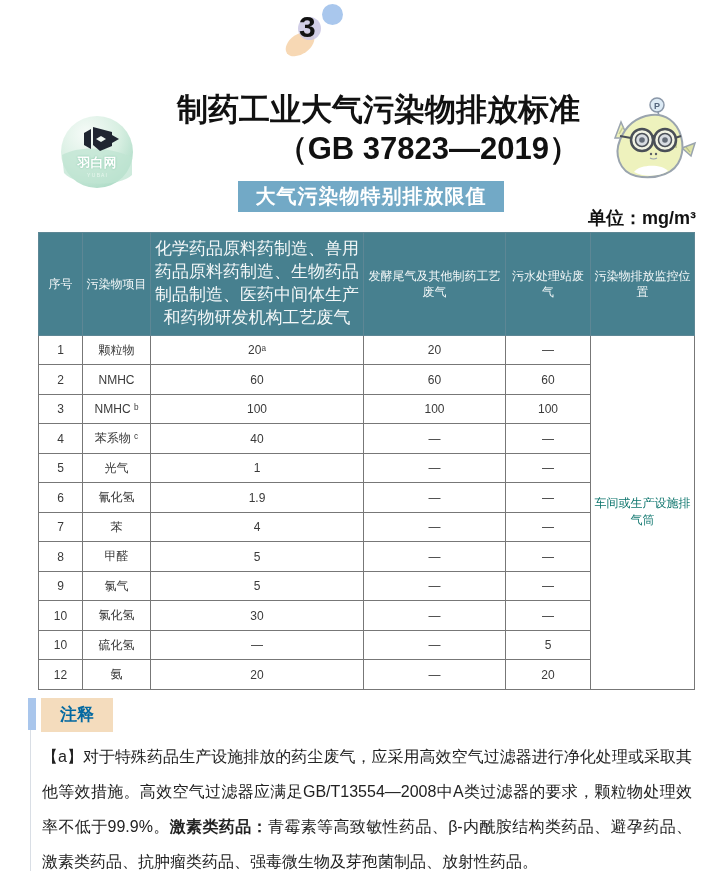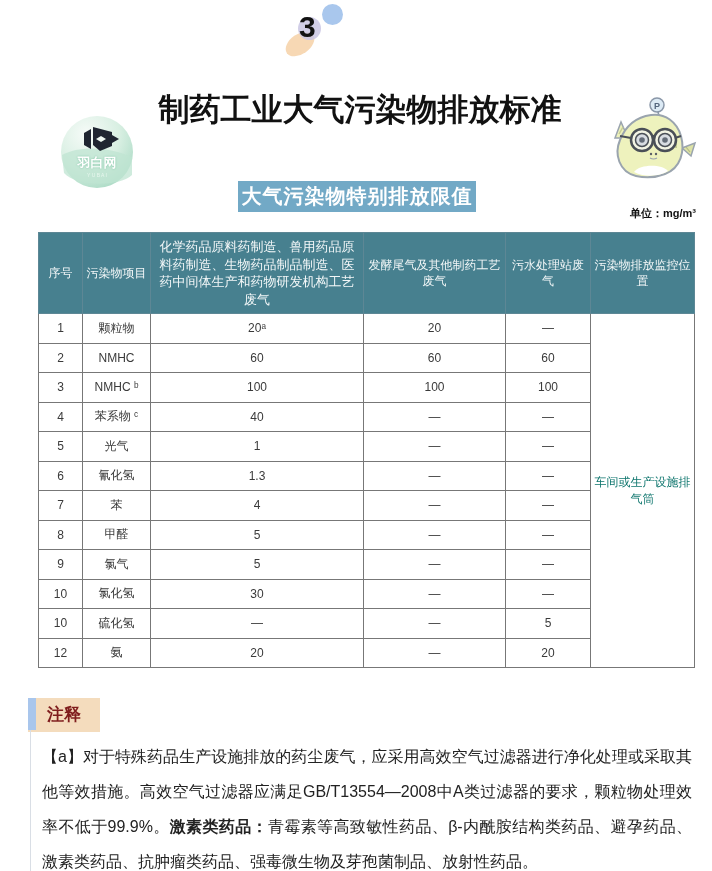--- a/index.html
+++ b/index.html
@@ -15,48 +15,48 @@
   .dot-peach  { position:absolute; left:2px;  top:32px; width:32px; height:20px; border-radius:50%;
                 background:#f7d8b4; transform:rotate(-35deg); }
   .dot-lavender { position:absolute; left:16px; top:15px; width:23px; height:23px; border-radius:50%;
                 background:#c9c5e3; opacity:.85; }
   .dot-blue   { position:absolute; left:40px; top:2px;  width:21px; height:21px; border-radius:50%;
                 background:#a9c7ed; }
   .page-num   { position:absolute; left:17px; top:8px; font-size:30px; font-weight:bold; color:#121212; }
 
   
   .logo { position:absolute; left:60px; top:115px; width:74px; height:74px; }
-  .title-block { position:absolute; left:140px; top:90px; width:440px; text-align:center;
+  .title-block { position:absolute; left:140px; top:90px; width:440px; text-align:right;
                  font-weight:bold; color:#111; font-size:31px; line-height:39px; letter-spacing:0px; }
   .mascot { position:absolute; left:606px; top:96px; width:96px; height:88px; }
 
   
-  .banner { position:absolute; left:238px; top:181px; width:238px; height:31px;
+  .banner { position:absolute; left:238px; top:181px; width:266px; height:31px;
             background:#72a9c6; color:#ffffff; font-weight:bold; font-size:20px;
             text-align:center; line-height:31px; letter-spacing:1px; }
-  .unit { position:absolute; right:16px; top:206px; font-size:11px; font-weight:600; color:#111; }
+  .unit { position:absolute; right:16px; top:206px; font-size:18px; font-weight:600; color:#111; }
 
   
   .tbl-wrap { position:absolute; left:38px; top:232px; width:656px; }
   table { width:100%; border-collapse:collapse; table-layout:fixed; }
   th, td { border:1px solid #777777; text-align:center; vertical-align:middle; }
-  thead th { background:#47808f; color:#f3f7f8; font-weight:400; font-size:13px;
+  thead th { background:#47808f; color:#f3f7f8; font-weight:400; font-size:17px;
              line-height:1.35; padding:5px 3px; height:50px; border-color:#5d8795; }
   thead th:first-child, thead th:nth-child(2), thead th:nth-child(4),
   thead th:nth-child(5), thead th:nth-child(6) { font-size:12px; }
   tbody td { height:29.5px; font-size:12px; color:#3a3a3a; padding:2px 3px; background:#fff; }
   td.monitor-cell { font-size:12px; color:#0f766e; }
   col.c1{width:44px;} col.c2{width:68px;} col.c3{width:213px;}
   col.c4{width:142px;} col.c5{width:85px;} col.c6{width:104px;}
 
   
   .notes { position:absolute; left:28px; top:698px; width:670px; }
   .notes-rail { position:absolute; left:2px; top:2px; bottom:-140px; width:1px; background:#d9dee5; }
   .note-bar { position:absolute; left:0px; top:0px; width:8px; height:32px; background:#a9c6ec; }
-  .note-label { display:inline-block; background:#f4dcbd; color:#7f1d1d;
+  .note-label { display:inline-block; margin-left:13px; background:#f4dcbd; color:#0369a1;
                 font-weight:bold; font-size:17px; padding:5px 19px 6px 19px; }
   .note-text { margin:7px 0 0 14px; width:650px; font-size:16px; line-height:35px;
                color:#222; text-align:justify; }
   .note-text b { font-weight:bold; }
 </style>
 </head>
 <body>
 
 <div class="page">
 
@@ -84,20 +84,21 @@
         <polygon points="52,20 59,24 52,28" fill="#1f2531"></polygon>
         <polygon points="41,21 46,24 41,27 36,24" fill="#eef7f1"></polygon>
       </g>
       <text x="37" y="52" text-anchor="middle" font-size="13" font-weight="bold" fill="#ffffff" style="text-shadow:0 0 2px #7cc2a2">羽白网</text>
       <text x="37" y="62" text-anchor="middle" font-size="5" fill="#e8f7ee">Y U B A I</text>
     </svg>
   </div>
 
   <div class="title-block">
     <div>制药工业大气污染物排放标准</div>
+    <div>（GB 37823—2019）</div>
   </div>
 
   <div class="mascot">
     <svg width="96" height="88" viewBox="0 0 96 88">
 
       <line x1="53" y1="20" x2="51" y2="12" stroke="#8a97a8" stroke-width="1.5"></line>
       <circle cx="51" cy="9" r="7" fill="#dceaf5" stroke="#8a97a8" stroke-width="1.5"></circle>
       <text x="51" y="12.5" text-anchor="middle" font-size="9" font-weight="bold" fill="#54667e">P</text>
 
       <polygon points="9,42 15,26 22,42" fill="#edf1bc" stroke="#9aa4ae" stroke-width="1.5"></polygon>
@@ -186,21 +187,21 @@
           <tr>
             <td>5</td>
             <td>光气</td>
             <td>1</td>
             <td>—</td>
             <td>—</td>
           </tr>
           <tr>
             <td>6</td>
             <td>氰化氢</td>
-            <td>1.3</td>
+            <td>1.9</td>
             <td>—</td>
             <td>—</td>
           </tr>
           <tr>
             <td>7</td>
             <td>苯</td>
             <td>4</td>
             <td>—</td>
             <td>—</td>
           </tr>

